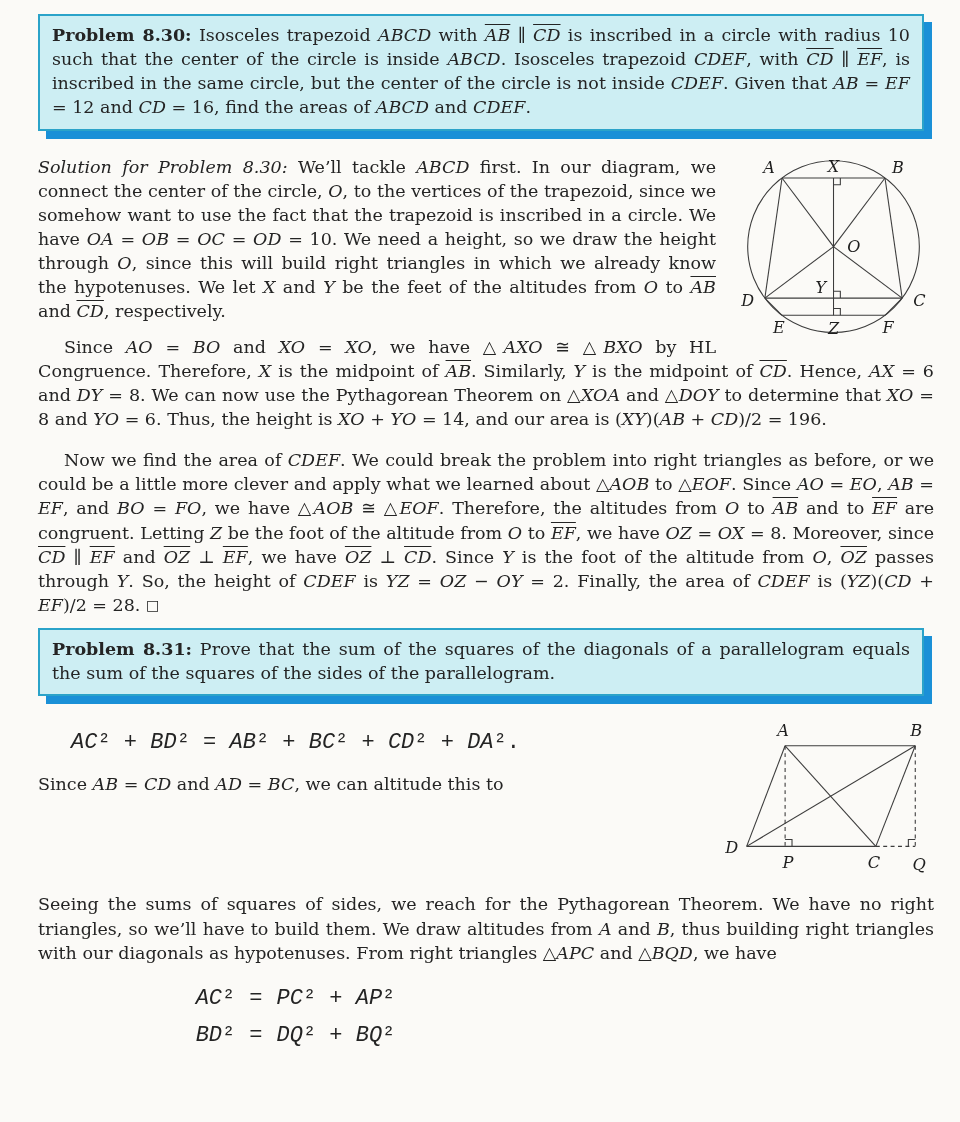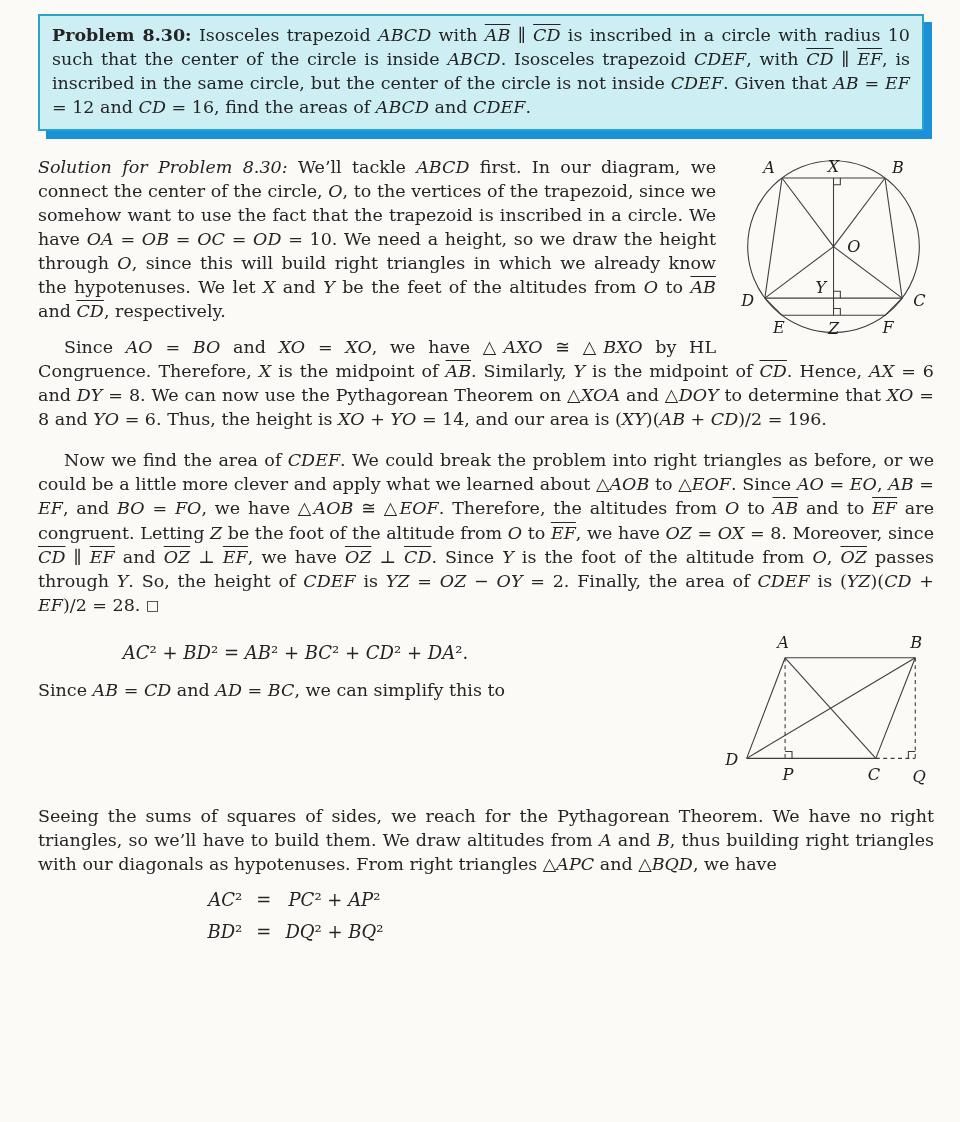--- a/index.html
+++ b/index.html
@@ -20,22 +20,22 @@
   }
   .p{font-size:17.5px;line-height:1.38;margin:4px 0 11px 0;text-align:justify;}
   .indent{text-indent:26px;}
   .sol{display:flow-root;}
   .fig{float:right;margin:0 0 6px 18px;}
   .fig svg{display:block;}
   .b{font-weight:bold;}
   .i{font-style:italic;}
   .ol{font-style:italic;text-decoration:overline;}
   .qed{font-style:normal;font-size:0.82em;vertical-align:1px;}
-  .eq{width:515px;text-align:center;font-size:18px;margin:13px 0 14px 0;line-height:1.3;}
-  .eqpair{margin:11px 0 14px 0;}
+  .eq{width:515px;text-align:center;font-size:22px;margin:13px 0 14px 0;line-height:1.3;font-family:Liberation Mono, monospace;}
+  .eqpair{margin:20px 0 14px 0;}
   .eqpair-grid{display:inline-grid;grid-template-columns:auto auto auto;column-gap:14px;row-gap:9px;}
   .eqpair-grid .l{text-align:right;}
   .eqpair-grid .r{text-align:center;}
   .clear{clear:both;}
   .pt{padding-top:6px;}
   svg .st{stroke:var(--line);stroke-width:1.1;fill:none;}
   svg .dash{stroke-dasharray:4 3.5;}
   svg .lbl{font-family:"DejaVu Serif","Liberation Serif",serif;font-style:italic;font-size:16.5px;fill:#1e1e1e;}
   .interlude{margin:16px 0 18px 0;}
 </style>
@@ -82,20 +82,23 @@
           <text class="lbl" x="158" y="185" text-anchor="middle">F</text>
         </g>
       </svg>
     </figure>
     <p class="p"><span class="i">Solution for Problem 8.30:</span><span> We’ll tackle </span><span class="i">ABCD</span><span> first. In our diagram, we connect the center of the circle, </span><span class="i">O</span><span>, to the vertices of the trapezoid, since we somehow want to use the fact that the trapezoid is inscribed in a circle. We have </span><span class="i">OA</span><span> = </span><span class="i">OB</span><span> = </span><span class="i">OC</span><span> = </span><span class="i">OD</span><span> = 10. We need a height, so we draw the height through </span><span class="i">O</span><span>, since this will build right triangles in which we already know the hypotenuses. We let </span><span class="i">X</span><span> and </span><span class="i">Y</span><span> be the feet of the altitudes from </span><span class="i">O</span><span> to </span><span class="ol">AB</span><span> and </span><span class="ol">CD</span><span>, respectively.</span></p>
     <p class="p indent"><span>Since </span><span class="i">AO</span><span> = </span><span class="i">BO</span><span> and </span><span class="i">XO</span><span> = </span><span class="i">XO</span><span>, we have △</span><span class="i">AXO</span><span> ≅ △</span><span class="i">BXO</span><span> by HL Congruence. Therefore, </span><span class="i">X</span><span> is the midpoint of </span><span class="ol">AB</span><span>. Similarly, </span><span class="i">Y</span><span> is the midpoint of </span><span class="ol">CD</span><span>. Hence, </span><span class="i">AX</span><span> = 6 and </span><span class="i">DY</span><span> = 8. We can now use the Pythagorean Theorem on △</span><span class="i">XOA</span><span> and △</span><span class="i">DOY</span><span> to determine that </span><span class="i">XO</span><span> = 8 and </span><span class="i">YO</span><span> = 6. Thus, the height is </span><span class="i">XO</span><span> + </span><span class="i">YO</span><span> = 14, and our area is (</span><span class="i">XY</span><span>)(</span><span class="i">AB</span><span> + </span><span class="i">CD</span><span>)/2 = 196.</span></p>
     <p class="p indent pt"><span>Now we find the area of </span><span class="i">CDEF</span><span>. We could break the problem into right triangles as before, or we could be a little more clever and apply what we learned about △</span><span class="i">AOB</span><span> to △</span><span class="i">EOF</span><span>. Since </span><span class="i">AO</span><span> = </span><span class="i">EO</span><span>, </span><span class="i">AB</span><span> = </span><span class="i">EF</span><span>, and </span><span class="i">BO</span><span> = </span><span class="i">FO</span><span>, we have △</span><span class="i">AOB</span><span> ≅ △</span><span class="i">EOF</span><span>. Therefore, the altitudes from </span><span class="i">O</span><span> to </span><span class="ol">AB</span><span> and to </span><span class="ol">EF</span><span> are congruent. Letting </span><span class="i">Z</span><span> be the foot of the altitude from </span><span class="i">O</span><span> to </span><span class="ol">EF</span><span>, we have </span><span class="i">OZ</span><span> = </span><span class="i">OX</span><span> = 8. Moreover, since </span><span class="ol">CD</span><span> ∥ </span><span class="ol">EF</span><span> and </span><span class="ol">OZ</span><span> ⊥ </span><span class="ol">EF</span><span>, we have </span><span class="ol">OZ</span><span> ⊥ </span><span class="ol">CD</span><span>. Since </span><span class="i">Y</span><span> is the foot of the altitude from </span><span class="i">O</span><span>, </span><span class="ol">OZ</span><span> passes through </span><span class="i">Y</span><span>. So, the height of </span><span class="i">CDEF</span><span> is </span><span class="i">YZ</span><span> = </span><span class="i">OZ</span><span> − </span><span class="i">OY</span><span> = 2. Finally, the area of </span><span class="i">CDEF</span><span> is (</span><span class="i">YZ</span><span>)(</span><span class="i">CD</span><span> + </span><span class="i">EF</span><span>)/2 = 28. </span><span class="qed">□</span></p>
   </div>
 
 
+  <section class="problem-box">
+    <p class="p" style="margin:0;"><span class="b">Problem 8.31:</span><span> Prove that the sum of the squares of the diagonals of a parallelogram equals the sum of the squares of the sides of the parallelogram.</span></p>
+  </section>
 
   <div class="sol">
     <figure class="fig" style="margin-top:4px;">
       <svg width="212" height="160" viewBox="0 0 215 162">
         <g>
           <line class="st" x1="64" y1="26" x2="196" y2="26"></line>
           <line class="st" x1="64" y1="26" x2="25" y2="128"></line>
           <line class="st" x1="25" y1="128" x2="156" y2="128"></line>
           <line class="st" x1="196" y1="26" x2="156" y2="128"></line>
           <line class="st" x1="64" y1="26" x2="156" y2="128"></line>
@@ -110,21 +113,21 @@
           <text class="lbl" x="62" y="16" text-anchor="middle">A</text>
           <text class="lbl" x="197" y="16" text-anchor="middle">B</text>
           <text class="lbl" x="10" y="135" text-anchor="middle">D</text>
           <text class="lbl" x="67" y="150" text-anchor="middle">P</text>
           <text class="lbl" x="154" y="150" text-anchor="middle">C</text>
           <text class="lbl" x="200" y="152" text-anchor="middle">Q</text>
         </g>
       </svg>
     </figure>
     <div class="eq"><span class="i">AC</span><span>² + </span><span class="i">BD</span><span>² = </span><span class="i">AB</span><span>² + </span><span class="i">BC</span><span>² + </span><span class="i">CD</span><span>² + </span><span class="i">DA</span><span>².</span></div>
-    <p class="p"><span>Since </span><span class="i">AB</span><span> = </span><span class="i">CD</span><span> and </span><span class="i">AD</span><span> = </span><span class="i">BC</span><span>, we can simplify this to</span></p>
+    <p class="p"><span>Since </span><span class="i">AB</span><span> = </span><span class="i">CD</span><span> and </span><span class="i">AD</span><span> = </span><span class="i">BC</span><span>, we can altitude this to</span></p>
     <p class="p clear pt"><span>Seeing the sums of squares of sides, we reach for the Pythagorean Theorem. We have no right triangles, so we’ll have to build them. We draw altitudes from </span><span class="i">A</span><span> and </span><span class="i">B</span><span>, thus building right triangles with our diagonals as hypotenuses. From right triangles △</span><span class="i">APC</span><span> and △</span><span class="i">BQD</span><span>, we have</span></p>
     <div class="eq eqpair">
       <span class="eqpair-grid">
         <span class="l"><span class="i">AC</span><span>²</span></span>
         <span class="m">=</span>
         <span class="r"><span class="i">PC</span><span>² + </span><span class="i">AP</span><span>²</span></span>
         <span class="l"><span class="i">BD</span><span>²</span></span>
         <span class="m">=</span>
         <span class="r"><span class="i">DQ</span><span>² + </span><span class="i">BQ</span><span>²</span></span>
       </span>

